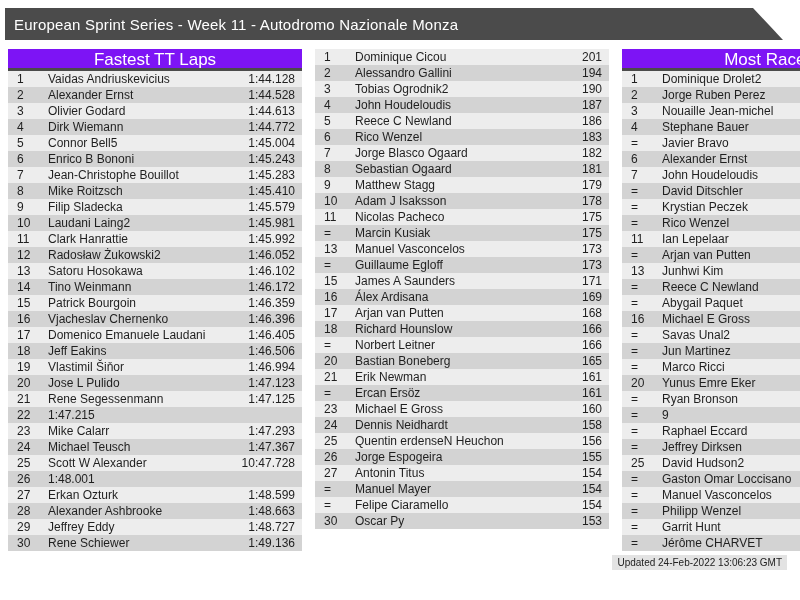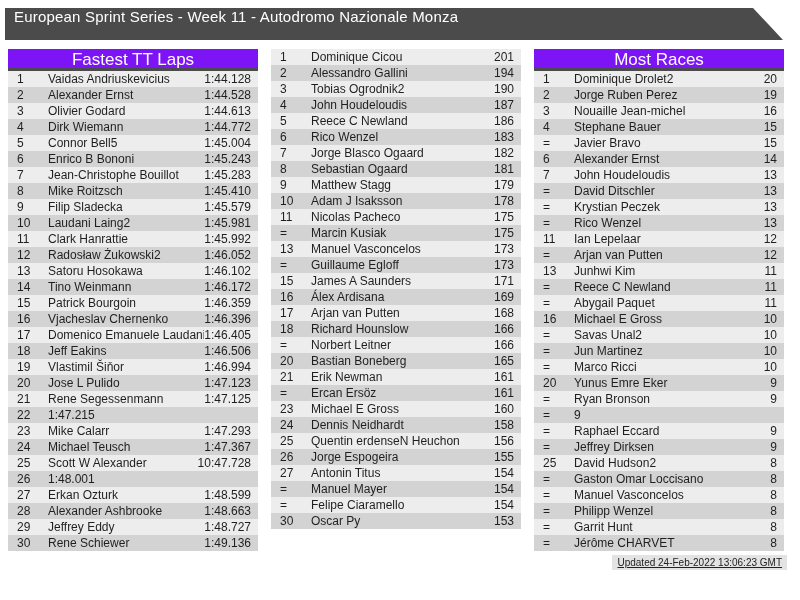--- a/index.html
+++ b/index.html
@@ -11,31 +11,32 @@
     overflow: hidden;
   }
   .title-bar {
     position: absolute;
     left: 5px; top: 8px;
     width: 778px; height: 32px;
     background: var(--title-bar-bg, #4b4b4b);
     clip-path: polygon(0 0, calc(100% - 30px) 0, 100% 100%, 0 100%);
     color: #ffffff;
     display: flex;
+    align-items: center;
     padding-left: 9px;
     font-size: 15px;
     letter-spacing: 0.2px;
   }
   .tables {
     position: absolute;
     left: 8px; top: 49px;
     display: flex;
     gap: 13px;
   }
-  .board { width: 250px; border-radius: 25px; }
+  .board { width: 294px; border-radius: 25px; }
   .board-header {
     height: 22px;
     line-height: 22px;
     background: var(--header-bg, #7d14f5);
     border-bottom: 3px solid var(--title-bar-bg, #4b4b4b);
     color: #ffffff;
     text-align: center;
     font-size: 17px;
   }
   .row {
@@ -62,21 +63,20 @@
     padding-right: 7px;
     flex-shrink: 0;
   }
   .footer-note {
     position: absolute;
     right: 13px; top: 555px;
     background: var(--footer-bg, #e3e3e3);
     color: #222222;
     font-size: 10px;
     padding: 2px 5px;
-    text-decoration: underline;
   }
 </style>
 </head>
 <body>
 
 <div class="title-bar">
   <span>European Sprint Series - Week 11 - Autodromo Nazionale Monza</span>
 </div>
 
 <div class="tables">

